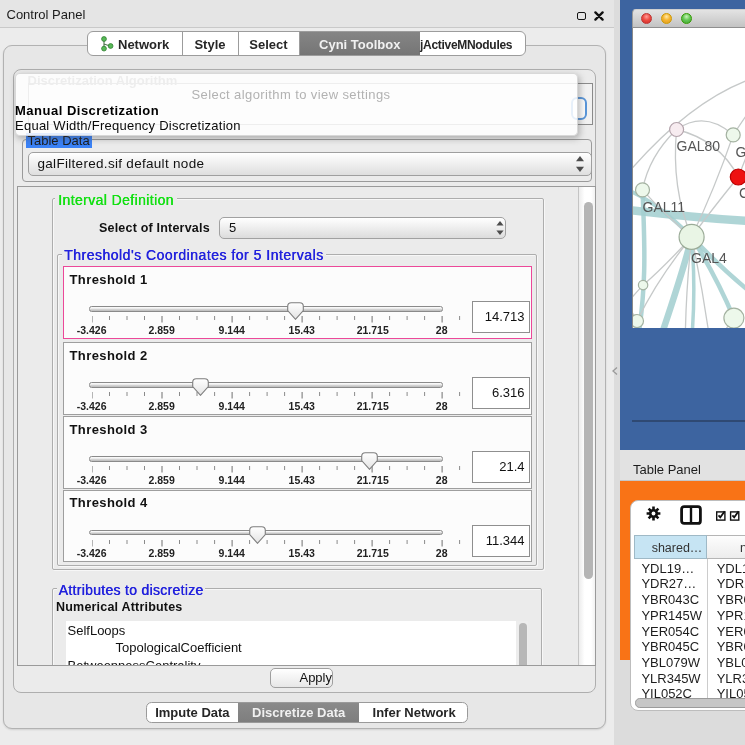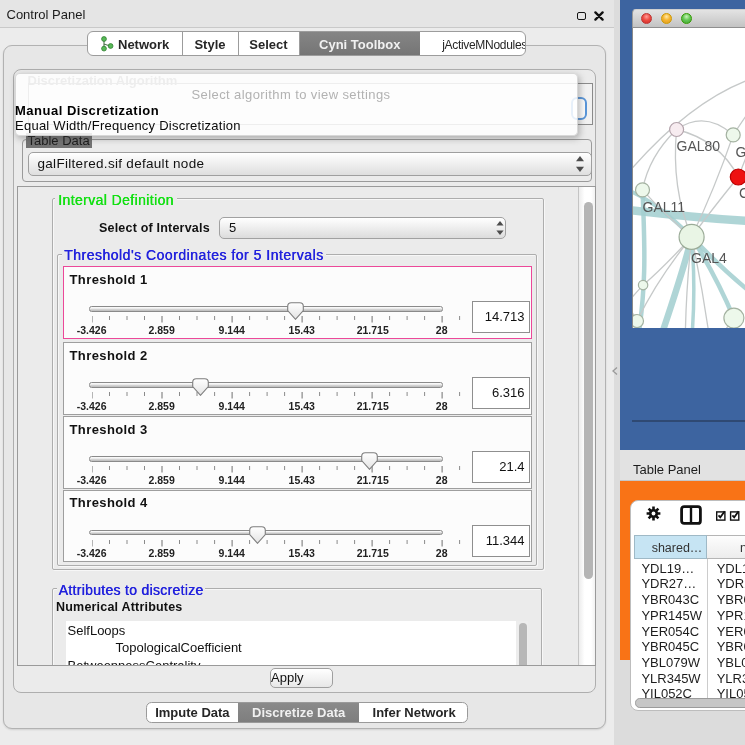--- a/index.html
+++ b/index.html
@@ -32,29 +32,29 @@
     <svg class="abs" style="left:11px;top:3px;" width="15" height="18" viewBox="0 0 15 18">
       <path d="M5,5 L5,13 M5,9 L11,11" stroke="#567d56" stroke-width="1.2" fill="none"></path>
       <circle cx="5" cy="4" r="2.4" fill="#57b957" stroke="#2e7d2e" stroke-width="0.8"></circle>
       <circle cx="5" cy="13.6" r="2.4" fill="#57b957" stroke="#2e7d2e" stroke-width="0.8"></circle>
       <circle cx="11.6" cy="11" r="2.4" fill="#57b957" stroke="#2e7d2e" stroke-width="0.8"></circle>
     </svg>
     <div class="abs" style="left:30px;top:5px;font-size:13px;font-weight:bold;color:#262626;">Network</div>
     <div class="abs" style="left:94px;top:5px;width:56px;text-align:center;font-size:13px;font-weight:bold;color:#262626;">Style</div>
     <div class="abs" style="left:150px;top:5px;width:61px;text-align:center;font-size:13px;font-weight:bold;color:#262626;">Select</div>
     <div class="abs" style="left:211.5px;top:5px;width:120.5px;text-align:center;font-size:13px;font-weight:bold;color:#f1f1f1;">Cyni Toolbox</div>
-    <div class="abs" style="left:332px;top:5.5px;width:107px;text-align:right;font-size:12px;letter-spacing:-0.3px;font-weight:normal;color:#262626;">jActiveMNodules</div>
+    <div class="abs" style="left:332px;top:5.5px;width:107px;text-align:left;font-size:12px;letter-spacing:-0.3px;font-weight:bold;color:#262626;">jActiveMNodules</div>
   </div>
 
   <div class="abs" style="left:27.5px;top:83.3px;width:565.2px;height:42px;background:#f1f1f1;border:1px solid #8a8a8a;"></div>
   <div class="abs" style="left:571px;top:97px;width:16px;height:23px;background:#fbfbfb;border:2.4px solid #5995d8;border-radius:6px;"></div>
   <div class="abs" style="left:27.5px;top:73px;font-size:13px;font-weight:bold;color:#808080;">Discretization Algorithm</div>
 
   <div class="abs" style="left:22px;top:139px;width:570px;height:43px;border:1px solid #9a9a9a;border-radius:4px;"></div>
-  <div class="abs" style="left:25.5px;top:133px;font-size:13px;color:#1a1a1a;background:#737373;padding:0 2px;">Table Data</div>
+  <div class="abs" style="left:25.5px;top:133px;font-size:13px;color:#1a1a1a;background:#3b82f6;padding:0 2px;">Table Data</div>
   <div class="abs" style="left:27.5px;top:151.5px;width:564px;height:24.5px;background:linear-gradient(#ffffff,#dedede);border:1px solid #9f9f9f;border-radius:5px;"></div>
   <div class="abs" style="left:37.5px;top:155.5px;font-size:13.5px;letter-spacing:0.3px;color:#111;">galFiltered.sif default node</div>
   <svg class="abs" style="left:574px;top:155px;" width="12" height="18" viewBox="0 0 12 18">
     <path d="M6,1 L10,6.2 L2,6.2 Z" fill="#4c4c4c"></path>
     <path d="M6,17 L10,11.8 L2,11.8 Z" fill="#4c4c4c"></path>
   </svg>
 
   <div class="abs" style="left:17px;top:185.5px;width:578.5px;height:480px;border:1px solid #9a9a9a;background:#ebebeb;overflow:hidden;">
     <div id="scrollcontent" class="abs" style="left:0;top:0;width:560px;height:480px;">
       <svg width="0" height="0" style="position:absolute;">
@@ -164,21 +164,21 @@
       <div class="abs" style="left:49.5px;top:453.8px;font-size:13px;color:#111;margin-left:48px;">TopologicalCoefficient</div>
       <div class="abs" style="left:49.5px;top:471.6px;font-size:13px;color:#111;">BetweennessCentrality</div>
       <div class="abs" style="left:497.5px;top:434px;width:12px;height:60px;background:#ededed;"></div>
       <div class="abs" style="left:500.5px;top:436px;width:8.4px;height:58px;background:#b7b7b7;border-radius:4px;"></div>
     </div>
 
     <div class="abs" style="left:559.5px;top:0;width:17px;height:478px;background:linear-gradient(to right,#ececec,#ffffff 35%,#ffffff 75%,#f2f2f2);border-left:1px solid #c4c4c4;"></div>
     <div class="abs" style="left:566px;top:15px;width:9.4px;height:377px;background:#b5b5b5;border-radius:4.7px;"></div>
   </div>
 
-  <div class="abs" style="left:270px;top:668px;width:63px;height:20px;background:linear-gradient(#ffffff,#e7e7e7);border:1px solid #9f9f9f;border-radius:5px;text-align:left;font-size:13px;color:#111;line-height:18px;">Apply</div>
+  <div class="abs" style="left:270px;top:668px;width:63px;height:20px;background:linear-gradient(#ffffff,#e7e7e7);border:1px solid #9f9f9f;border-radius:5px;text-align:right;font-size:13px;color:#111;line-height:18px;">Apply</div>
 
   <div class="abs" style="left:145.5px;top:701.8px;width:322.8px;height:21.4px;background:#fff;border:1px solid #9a9a9a;border-radius:5.5px;overflow:hidden;">
     <div class="abs" style="left:91.8px;top:0;width:120.8px;height:22px;background:linear-gradient(#8a8a8a,#7c7c7c);"></div>
     <div class="abs" style="left:0;top:2px;width:91.8px;text-align:center;font-size:13px;font-weight:bold;color:#262626;">Impute Data</div>
     <div class="abs" style="left:91.8px;top:2px;width:120.8px;text-align:center;font-size:13px;font-weight:bold;color:#f0f0f0;">Discretize Data</div>
     <div class="abs" style="left:212.6px;top:2px;width:110px;text-align:center;font-size:13px;font-weight:bold;color:#262626;">Infer Network</div>
   </div>
 
   <div class="abs" style="left:15px;top:72.5px;width:562.5px;height:63px;background:rgba(255,255,255,0.86);border:1px solid rgba(170,170,170,0.45);border-radius:5px;box-shadow:1.5px 2.5px 6px rgba(70,70,70,0.35);"></div>
   <div class="abs" style="left:91px;top:86.5px;width:400px;text-align:center;font-size:13px;letter-spacing:0.4px;color:#b2b2b2;">Select algorithm to view settings</div>

